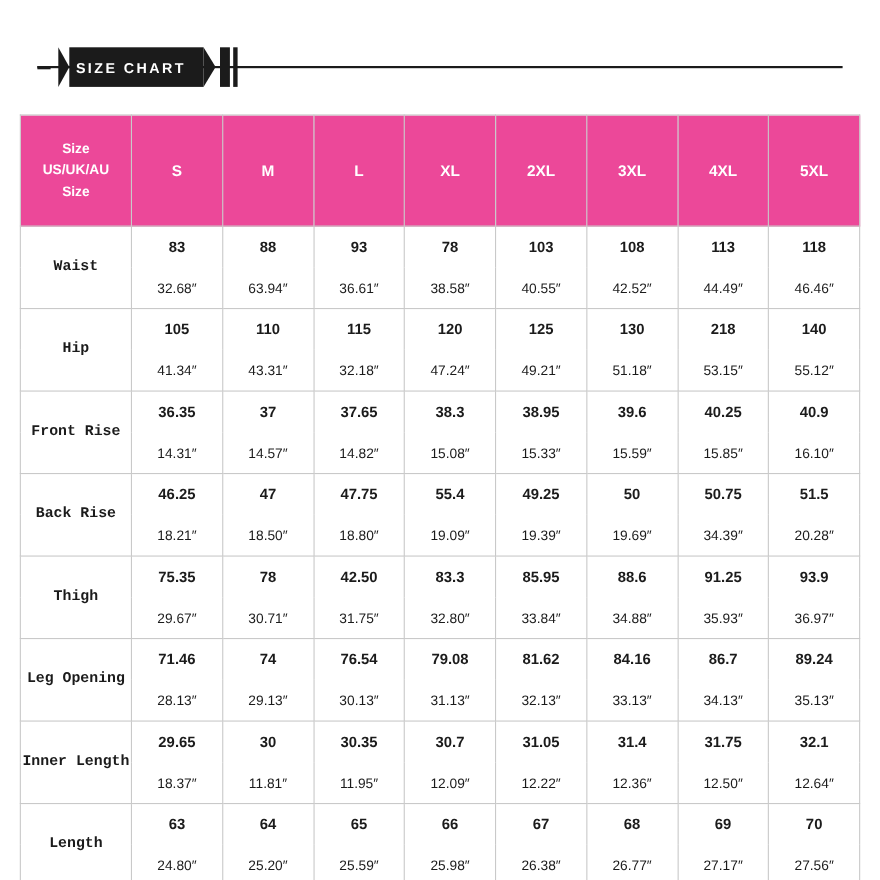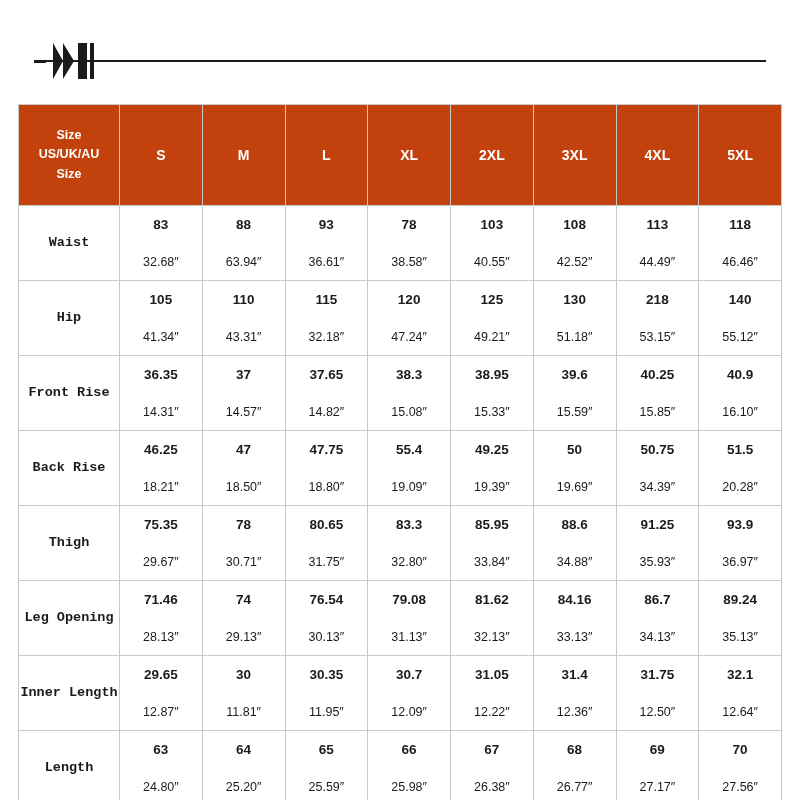--- a/index.html
+++ b/index.html
@@ -92,21 +92,21 @@
     width: 764px;
     table-layout: fixed;
   }
   table.size-chart td,
   table.size-chart th {
     border: 1px solid #c9c9c9;
     text-align: center;
     vertical-align: middle;
   }
   thead th {
-    background: #c2410c;
+    background: #ec4899;
     color: #ffffff;
     font-size: 14px;
     font-weight: 700;
     height: 98px;
     border-color: #9db0c6;
   }
   thead th.corner {
     font-size: 12.5px;
     line-height: 1.55;
     font-weight: 700;
@@ -137,20 +137,21 @@
   .corner-sub { display: block; }
 </style>
 </head>
 <body>
 
 <div class="banner-wrap">
   <div class="banner-rule"></div>
   <div class="banner-ribbon">
     <span class="ribbon-dash"></span>
     <span class="ribbon-notch-left"></span>
+    <span class="ribbon-body">SIZE CHART</span>
     <span class="ribbon-notch-right"></span>
     <span class="ribbon-tail"></span>
     <span class="ribbon-tail2"></span>
   </div>
 </div>
 
 <div class="table-wrap">
   <table class="size-chart">
     <thead>
       <tr>
@@ -251,21 +252,21 @@
           <td class="val">19.09″</td>
           <td class="val">19.39″</td>
           <td class="val">19.69″</td>
           <td class="val">34.39″</td>
           <td class="val">20.28″</td>
         </tr>
         <tr class="cm">
           <td class="rowlabel" rowspan="2">Thigh</td>
           <td class="val">75.35</td>
           <td class="val">78</td>
-          <td class="val">80.65</td>
+          <td class="val">42.50</td>
           <td class="val">83.3</td>
           <td class="val">85.95</td>
           <td class="val">88.6</td>
           <td class="val">91.25</td>
           <td class="val">93.9</td>
         </tr>
         <tr class="inch">
           <td class="val">29.67″</td>
           <td class="val">30.71″</td>
           <td class="val">31.75″</td>
@@ -301,21 +302,21 @@
           <td class="val">29.65</td>
           <td class="val">30</td>
           <td class="val">30.35</td>
           <td class="val">30.7</td>
           <td class="val">31.05</td>
           <td class="val">31.4</td>
           <td class="val">31.75</td>
           <td class="val">32.1</td>
         </tr>
         <tr class="inch">
-          <td class="val">12.87″</td>
+          <td class="val">18.37″</td>
           <td class="val">11.81″</td>
           <td class="val">11.95″</td>
           <td class="val">12.09″</td>
           <td class="val">12.22″</td>
           <td class="val">12.36″</td>
           <td class="val">12.50″</td>
           <td class="val">12.64″</td>
         </tr>
         <tr class="cm">
           <td class="rowlabel" rowspan="2">Length</td>

